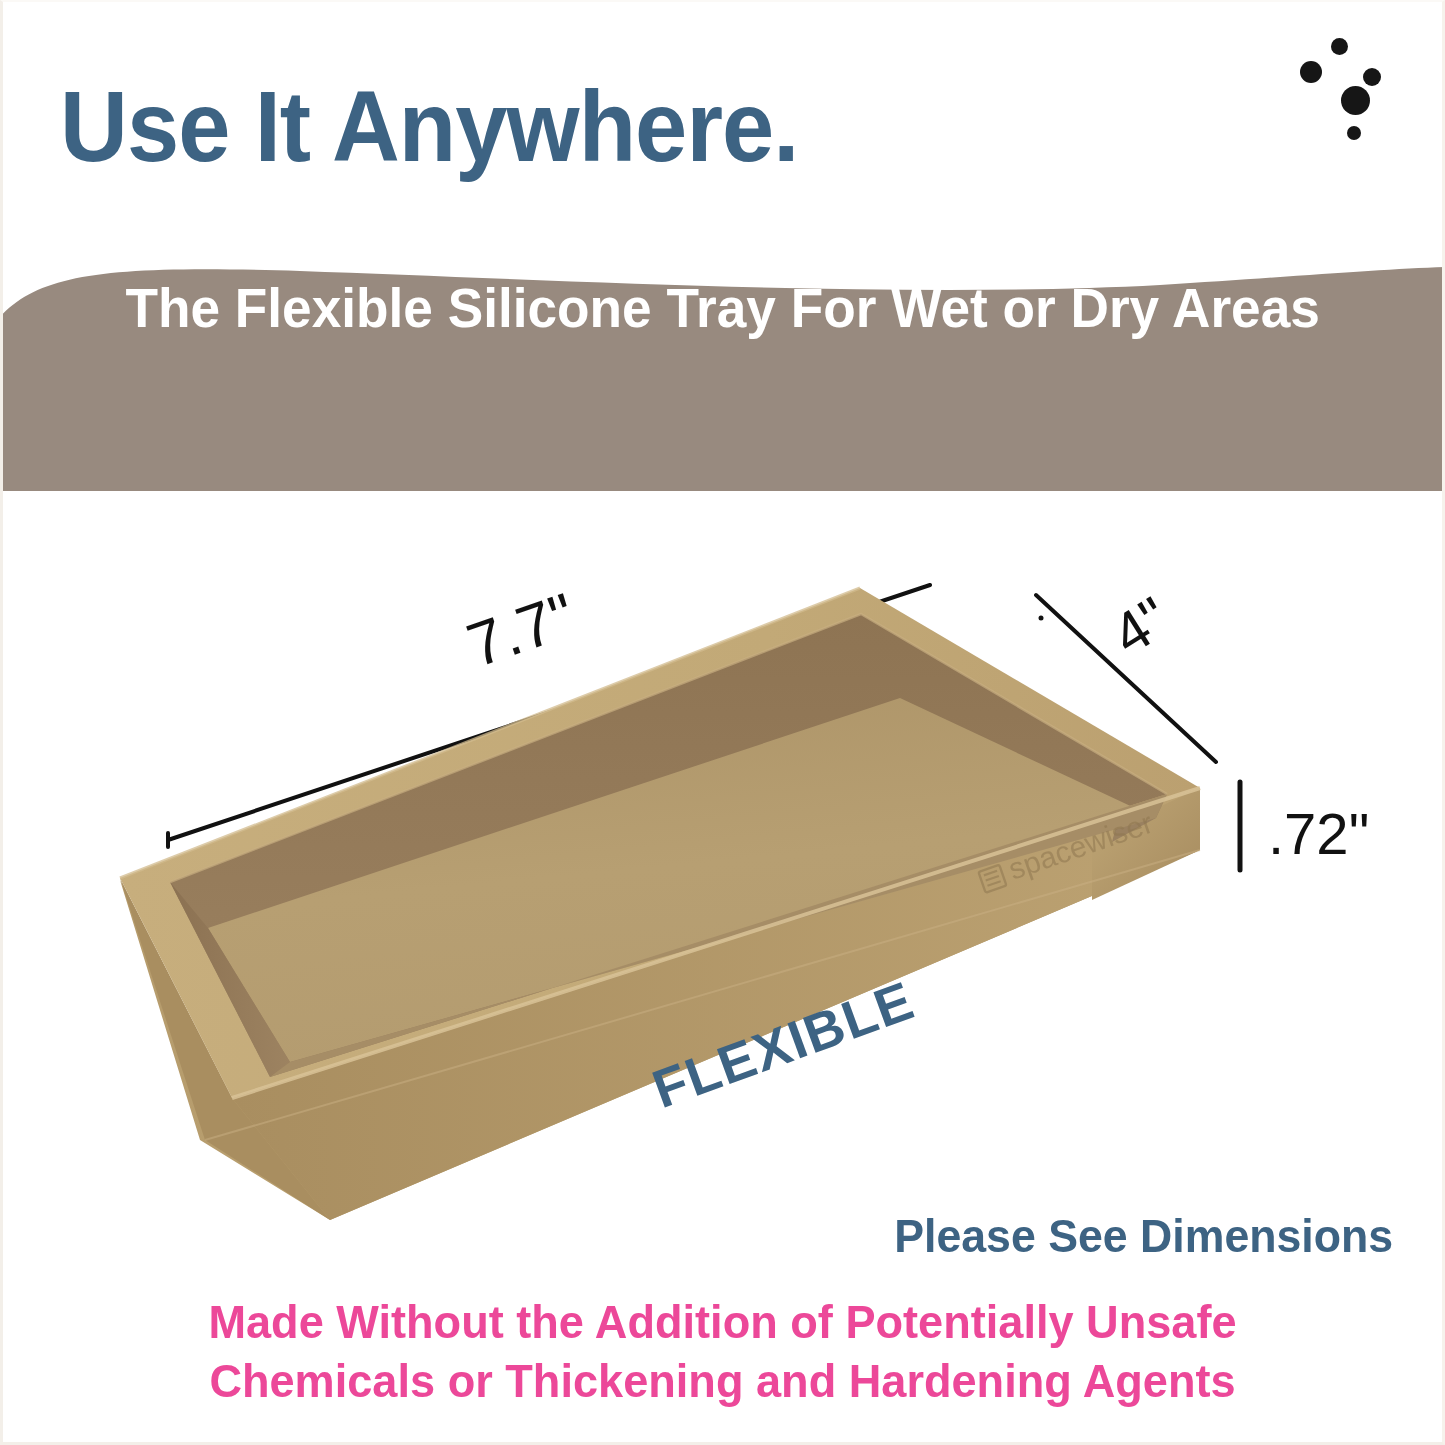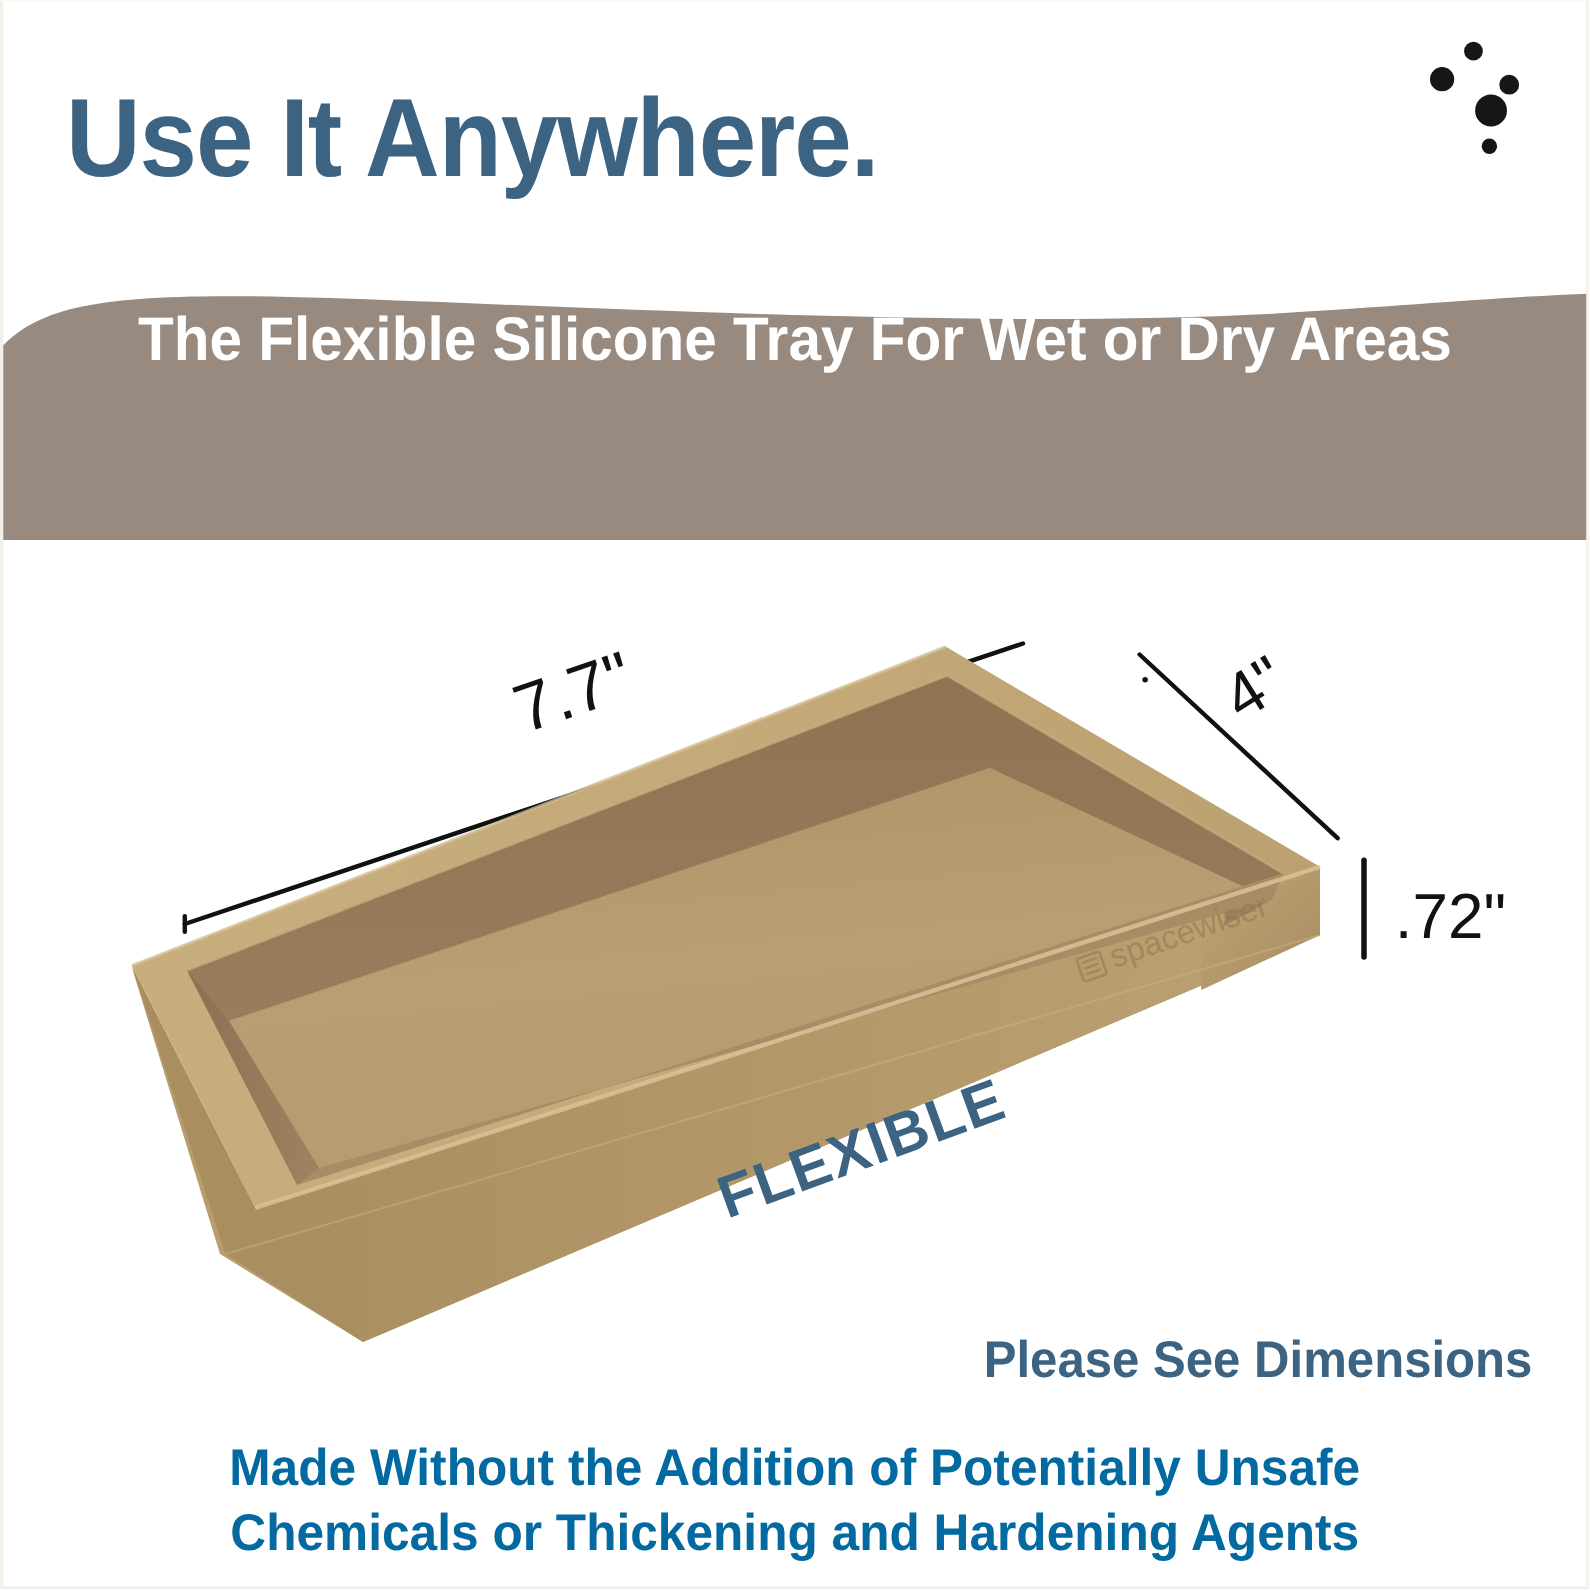--- a/index.html
+++ b/index.html
@@ -242,19 +242,19 @@
   </div>
 
   <div class="dim-label" id="dim-length">7.7"</div>
   <div class="dim-label" id="dim-width">4"</div>
   <div class="dim-label" id="dim-height">.72"</div>
 
   <div id="flexible" style="color: rgb(61, 99, 131);">FLEXIBLE</div>
 
   <div id="see-dimensions" style="color: rgb(61, 99, 131);">Please See Dimensions</div>
 
-  <div id="footer-copy" style="color: #0369a1; margin-top: 12px;">
+  <div id="footer-copy" style="color: #ec4899;">
     <div>Made Without the Addition of Potentially Unsafe</div>
     <div>Chemicals or Thickening and Hardening Agents</div>
   </div>
 
   <div id="edge-frame"></div>
 </div>
 
 </body></html>

